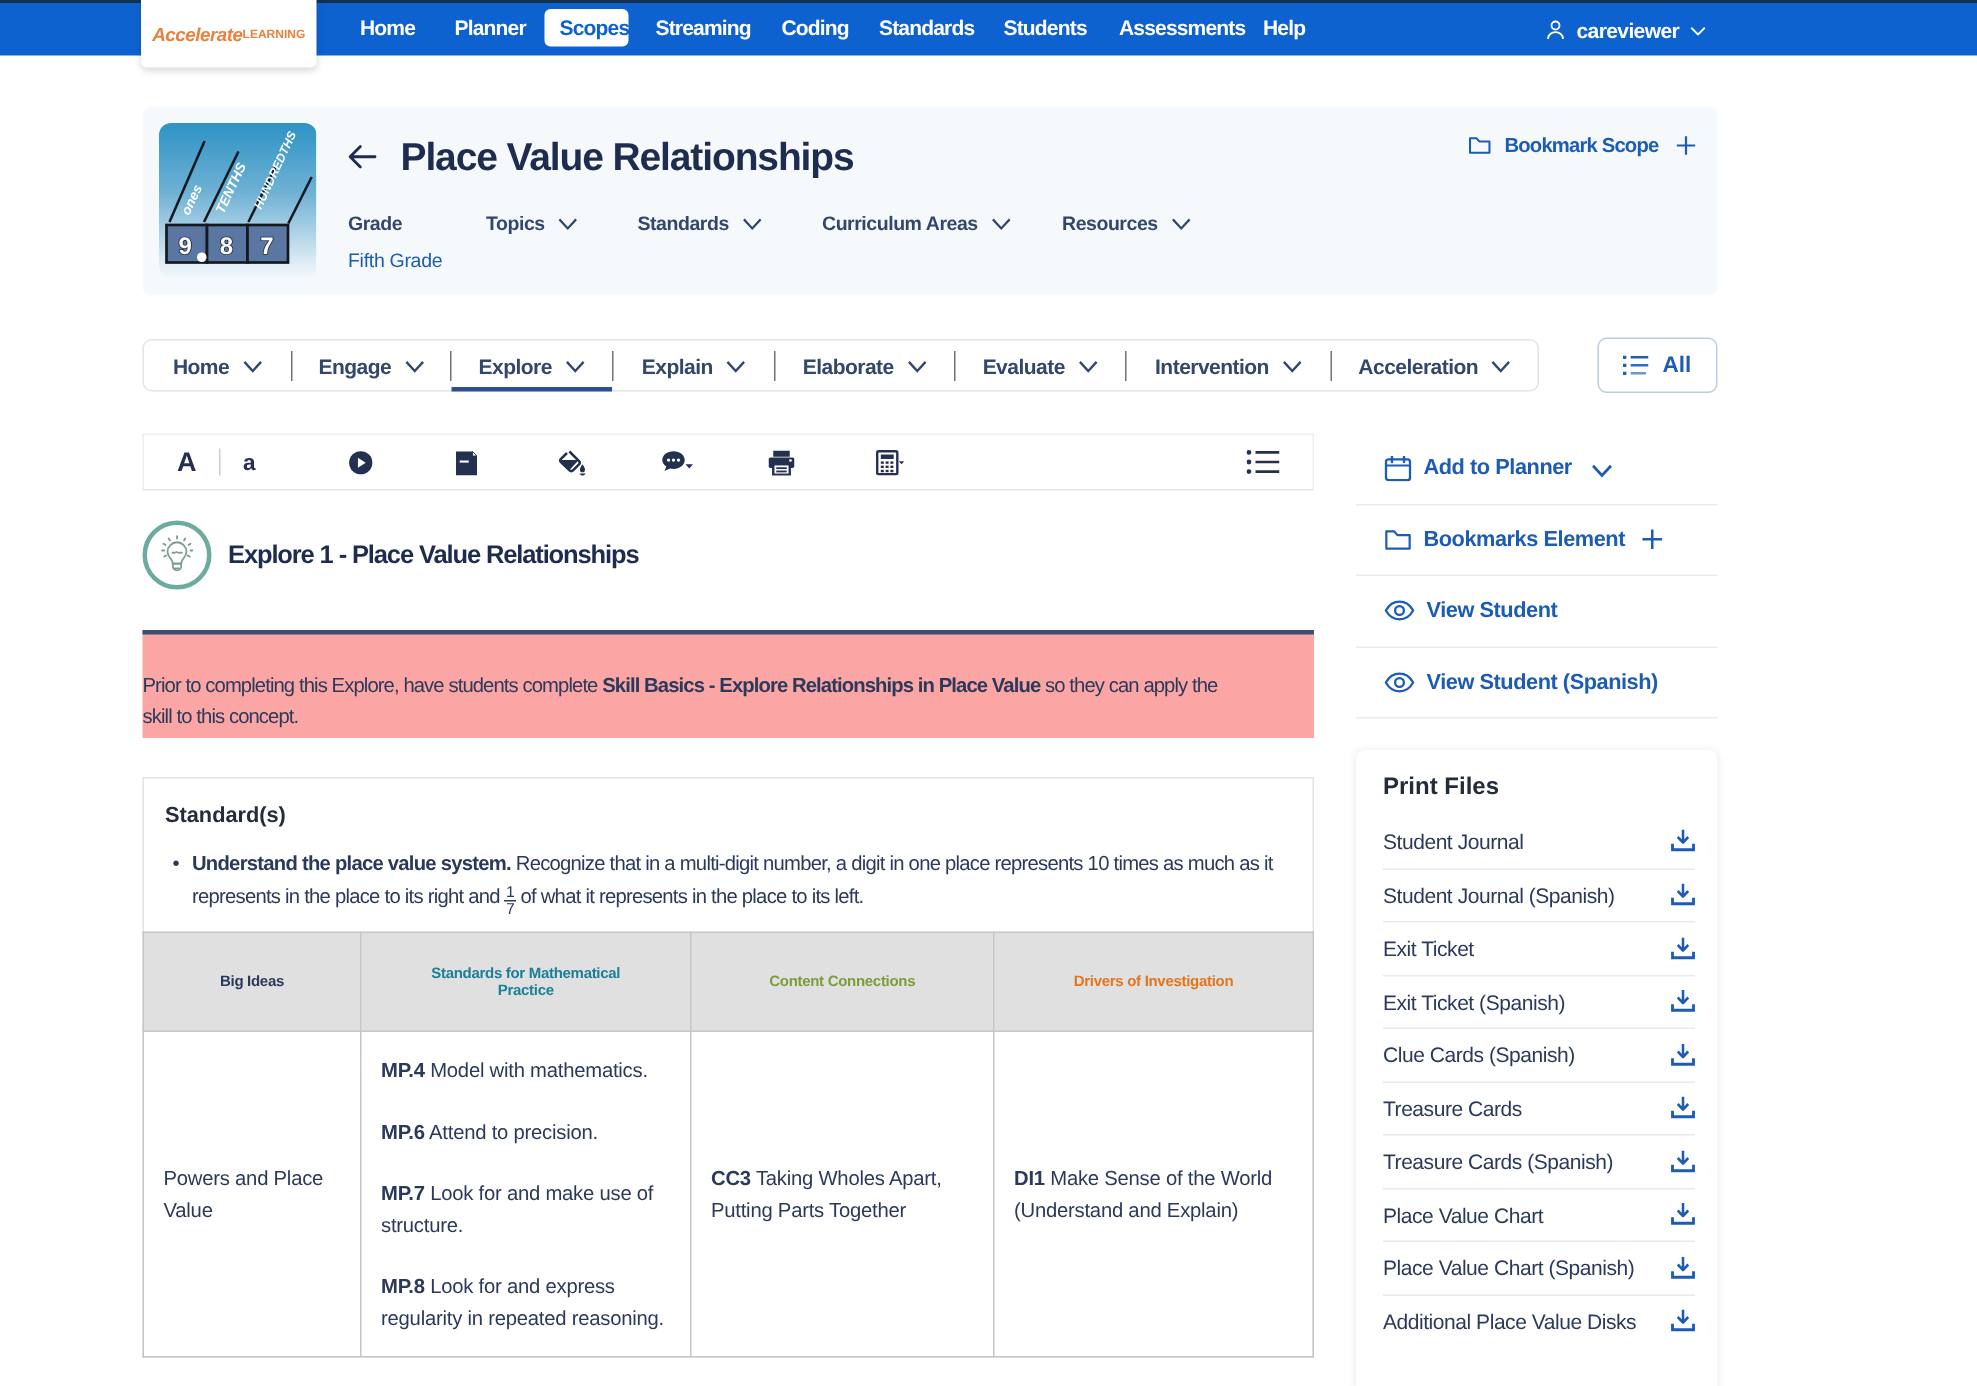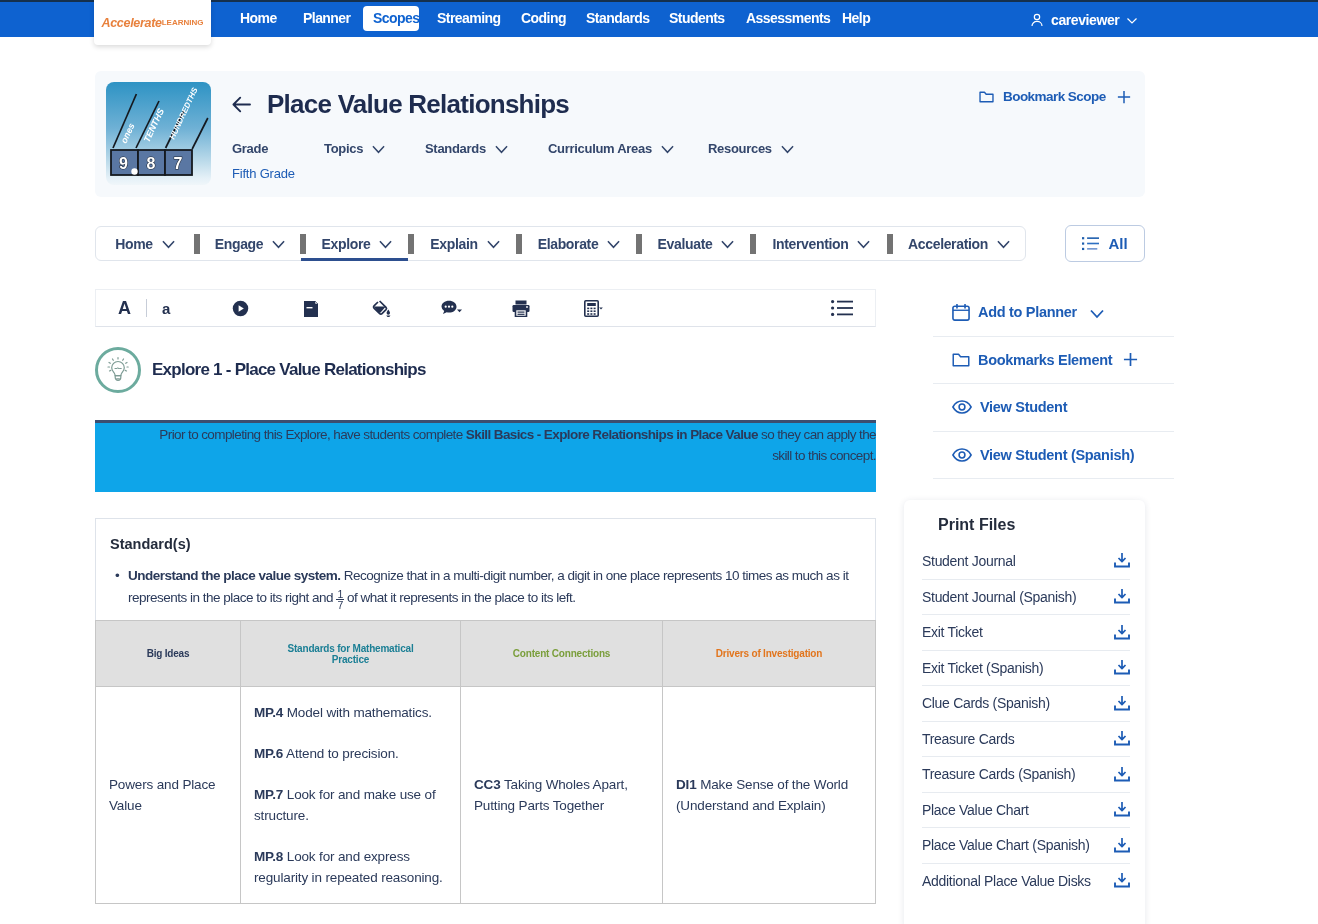--- a/index.html
+++ b/index.html
@@ -21,52 +21,52 @@
 .scope-title { position:absolute; left:172px; top:18px; font-size:26px; font-weight:bold; color:#1e2c4f; letter-spacing:-0.75px; }
 .flabel { position:absolute; top:70px; font-size:13px; font-weight:bold; color:#33466b; letter-spacing:-0.3px; }
 .fg { display:flex; align-items:center; }
 .fg svg { margin-left:9px; margin-top:1px; }
 .fifth { position:absolute; left:137px; top:95px; font-size:13px; color:#1d5cb5; letter-spacing:-0.2px; }
 .bm-scope { position:absolute; left:884px; top:18px; display:flex; align-items:center; color:#1d5cb5; font-weight:bold; font-size:13.5px; white-space:nowrap; letter-spacing:-0.55px; }
 
 .tabbar { position:absolute; left:95px; top:226px; width:931px; height:35px; background:#fff; border:1px solid #e0e5ec; border-radius:6px; display:flex; align-items:center; font-size:14px; font-weight:bold; color:#33466b; letter-spacing:-0.35px; }
 .tab { display:flex; align-items:center; justify-content:center; height:20px; position:relative; }
 .tab svg { margin-left:9px; margin-top:2px; }
-.tab + .tab { border-left:6px solid #737373; }
+.tab + .tab { border-left:1px solid #737373; }
 .ul-explore { position:absolute; left:301px; top:258px; width:107px; height:3px; background:#2d4f8f; }
 .allbtn { position:absolute; left:1065px; top:225px; width:80px; height:37px; border:1px solid #bccbe2; border-radius:6px; background:#fff; display:flex; align-items:center; justify-content:center; color:#1d5cb5; font-weight:bold; font-size:15px; }
 .allbtn svg { margin-right:9px; }
 
 .toolbar { position:absolute; left:95px; top:289px; width:781px; height:38px; background:#fff; border:1px solid #eceff3; border-bottom:1px solid #dfe3ea; color:#23304f; }
 .ti { position:absolute; top:0; height:36px; display:flex; align-items:center; }
 
 .h-icon { position:absolute; left:95px; top:347px; width:46px; height:46px; border-radius:50%; border:3.5px solid #6cab9e; background:#fff; display:flex; align-items:center; justify-content:center; }
 .h-title { position:absolute; left:152px; top:360px; font-size:17px; font-weight:bold; color:#1e2c4f; letter-spacing:-0.75px; }
 
-.info { position:absolute; left:95px; top:420px; width:781px; height:72px; background:#0ea5e9; border-top:3px solid #3c4e71; color:#2b3a5a; font-size:13.5px; text-align:right; padding-top:1px; line-height:21px; letter-spacing:-0.6px; }
+.info { position:absolute; left:95px; top:420px; width:781px; height:72px; background:#fca5a5; border-top:3px solid #3c4e71; color:#2b3a5a; font-size:13.5px; text-align:left; padding-top:23px; line-height:21px; letter-spacing:-0.6px; }
 .info div { white-space:nowrap; }
 
 .std { position:absolute; left:95px; top:518px; width:781px; border:1px solid #dee3ea; background:#fff; }
 .std-head { font-weight:bold; color:#242c3c; font-size:14.5px; padding:17px 0 0 14px; }
 .stdtext { margin:13px 0 10px 19px; color:#2b3a5a; font-size:13.5px; line-height:22px; width:745px; letter-spacing:-0.5px; }
 .stdtext .bullet { float:left; width:13px; text-align:left; font-size:13.5px; }
 .frac { display:inline-block; vertical-align:-7px; text-align:center; font-size:10.5px; line-height:10px; color:#2b3a5a; }
 .frac .top { display:block; border-bottom:1px solid #2b3a5a; padding:0 1px; }
 table.bi { border-collapse:collapse; width:781px; margin:0 0 -1px -1px; font-size:13.5px; color:#2b3a5a; letter-spacing:-0.15px; }
 table.bi th, table.bi td { border:1px solid #c6c6c6; }
 table.bi th { background:#e0e0e0; height:66px; font-size:10px; letter-spacing:-0.2px; }
 table.bi td { vertical-align:middle; padding:15px 12px 15px 13px; line-height:21px; }
 .teal { color:#1b7f95; } .green { color:#7a9e3b; } .orange { color:#e2751d; }
 
-.side { position:absolute; left:933px; top:289px; width:241px; }
+.side { position:absolute; left:904px; top:289px; width:241px; }
 .srow { display:flex; align-items:center; color:#1d5cb5; font-weight:bold; font-size:14.5px; height:46.5px; letter-spacing:-0.3px; }
 .srow .ic { margin-left:19px; margin-right:8px; display:flex; }
 .sdiv { height:1px; background:#e8ecf1; }
 .print-card { position:absolute; left:904px; top:500px; width:241px; height:430px; background:#fff; border-radius:6px; box-shadow:0 1px 6px rgba(40,60,100,.12); padding:12px 15px 6px 18px; }
-.print-card h3 { font-size:16px; color:#242c3c; padding:4px 0 9px 0;margin-left:16px; }
+.print-card h3 { font-size:16px; color:#242c3c; padding:4px 0 9px 0; }
 .prow { display:flex; align-items:center; justify-content:space-between; height:35.5px; border-top:1px solid #e7ebf0; color:#2b3a5a; font-size:14px; letter-spacing:-0.3px; }
 .prow.first { border-top:none; }
 </style>
 </head>
 <body>
 <div class="topline"></div>
 <div class="navbar"></div>
 <div class="logo">
     <span class="scr">Accelerate</span>
     <span class="caps">LEARNING</span>

